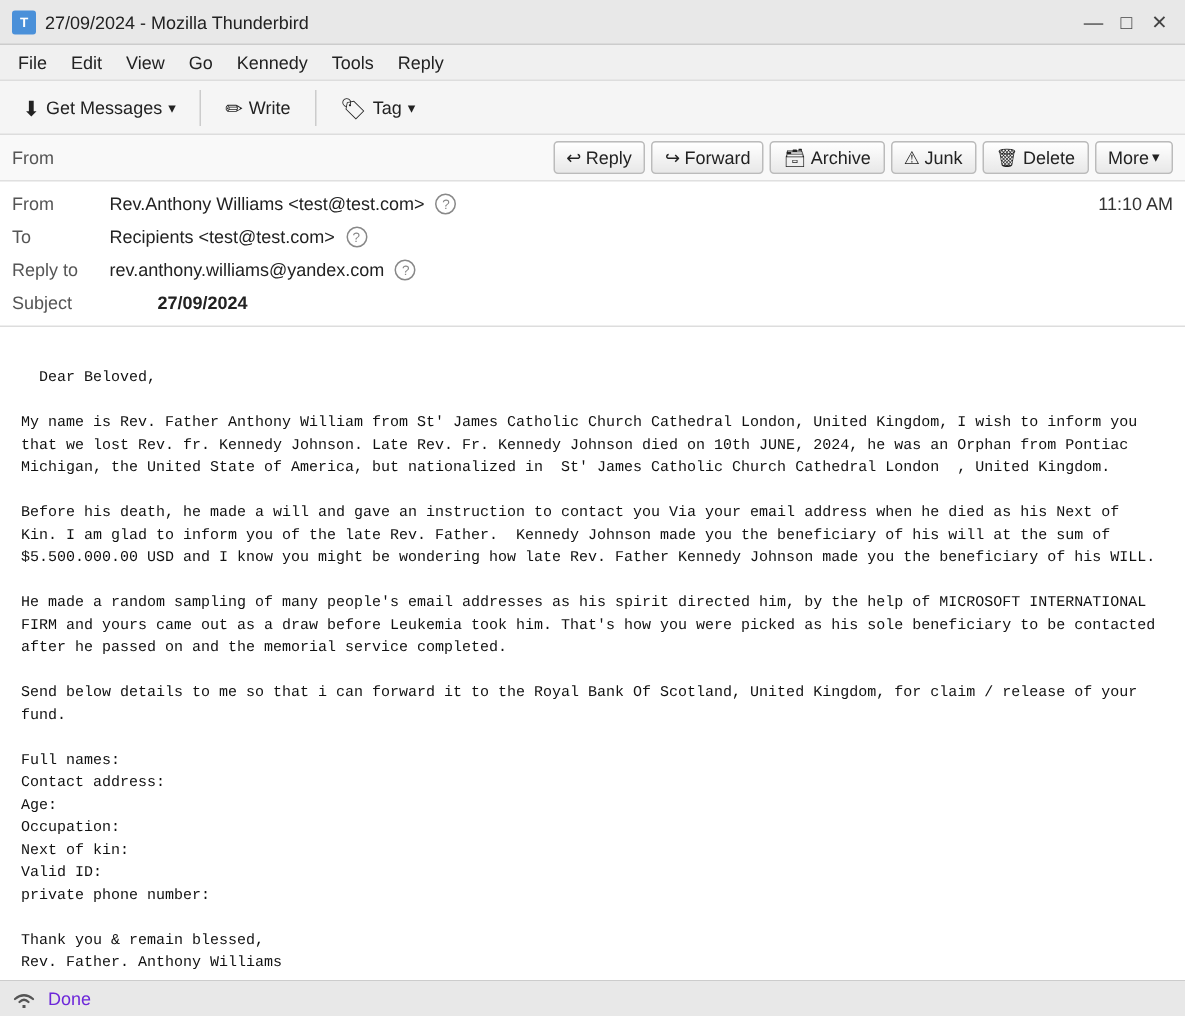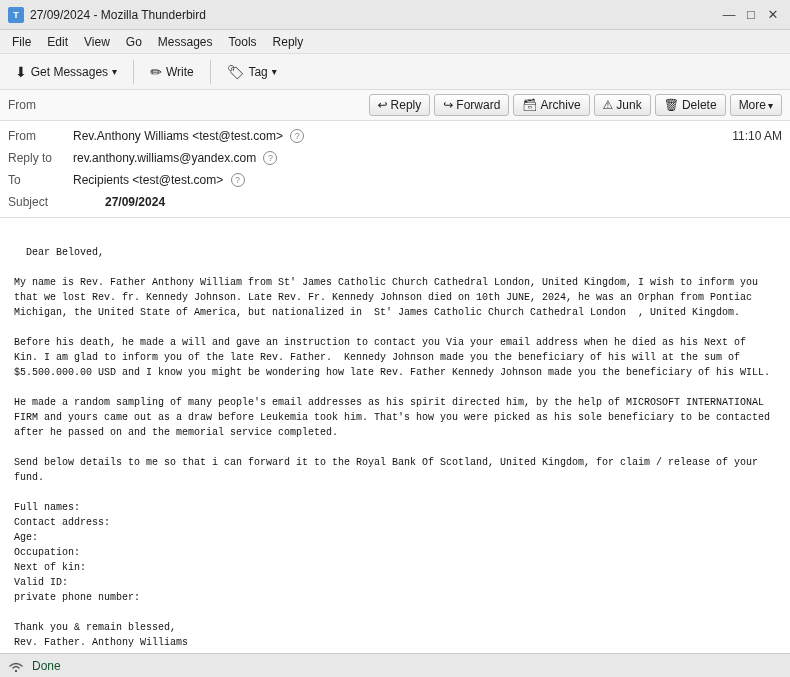--- a/index.html
+++ b/index.html
@@ -221,21 +221,21 @@
       left: 0;
       width: 790px;
       height: 24px;
       background: #e8e8e8;
       border-top: 1px solid #ccc;
       display: flex;
       align-items: center;
       padding: 0 8px;
       gap: 8px;
       font-size: 12px;
-      color: #14532d;
+      color: #6d28d9;
     }
     .status-icon {
       display: flex;
       align-items: center;
       gap: 4px;
     }
   </style>
 </head>
 <body>
 
@@ -249,21 +249,21 @@
     <button class="title-btn">□</button>
     <button class="title-btn close">✕</button>
   </div>
 </div>
 
 <div class="menu-bar">
   <span class="menu-item">File</span>
   <span class="menu-item">Edit</span>
   <span class="menu-item">View</span>
   <span class="menu-item">Go</span>
-  <span class="menu-item">Messages</span>
+  <span class="menu-item">Kennedy</span>
   <span class="menu-item">Tools</span>
   <span class="menu-item">Reply</span>
 </div>
 
 <div class="toolbar">
   <button class="toolbar-btn">
     <span class="toolbar-icon">⬇</span>
     <span>Get Messages</span>
     <span style="font-size:10px;">▾</span>
   </button>
@@ -317,30 +317,30 @@
   <div class="fields-area">
     <div class="field-row">
       <span class="field-label">From</span>
       <span class="field-value">
         <span>Rev.Anthony Williams &lt;test@test.com&gt;</span>
         <span class="verify-icon">?</span>
       </span>
       <span class="field-time">11:10 AM</span>
     </div>
     <div class="field-row">
+      <span class="field-label">To</span>
+      <span class="field-value">
+        <span>Recipients &lt;test@test.com&gt;</span>
+        <span class="verify-icon">?</span>
+      </span>
+    </div>
+    <div class="field-row">
       <span class="field-label">Reply to</span>
       <span class="field-value">
         <span>rev.anthony.williams@yandex.com</span>
-        <span class="verify-icon">?</span>
-      </span>
-    </div>
-    <div class="field-row">
-      <span class="field-label">To</span>
-      <span class="field-value">
-        <span>Recipients &lt;test@test.com&gt;</span>
         <span class="verify-icon">?</span>
       </span>
     </div>
     <div class="field-row">
       <span class="field-label">Subject</span>
       <span class="field-value field-bold">27/09/2024</span>
     </div>
   </div>
 </div>
 

